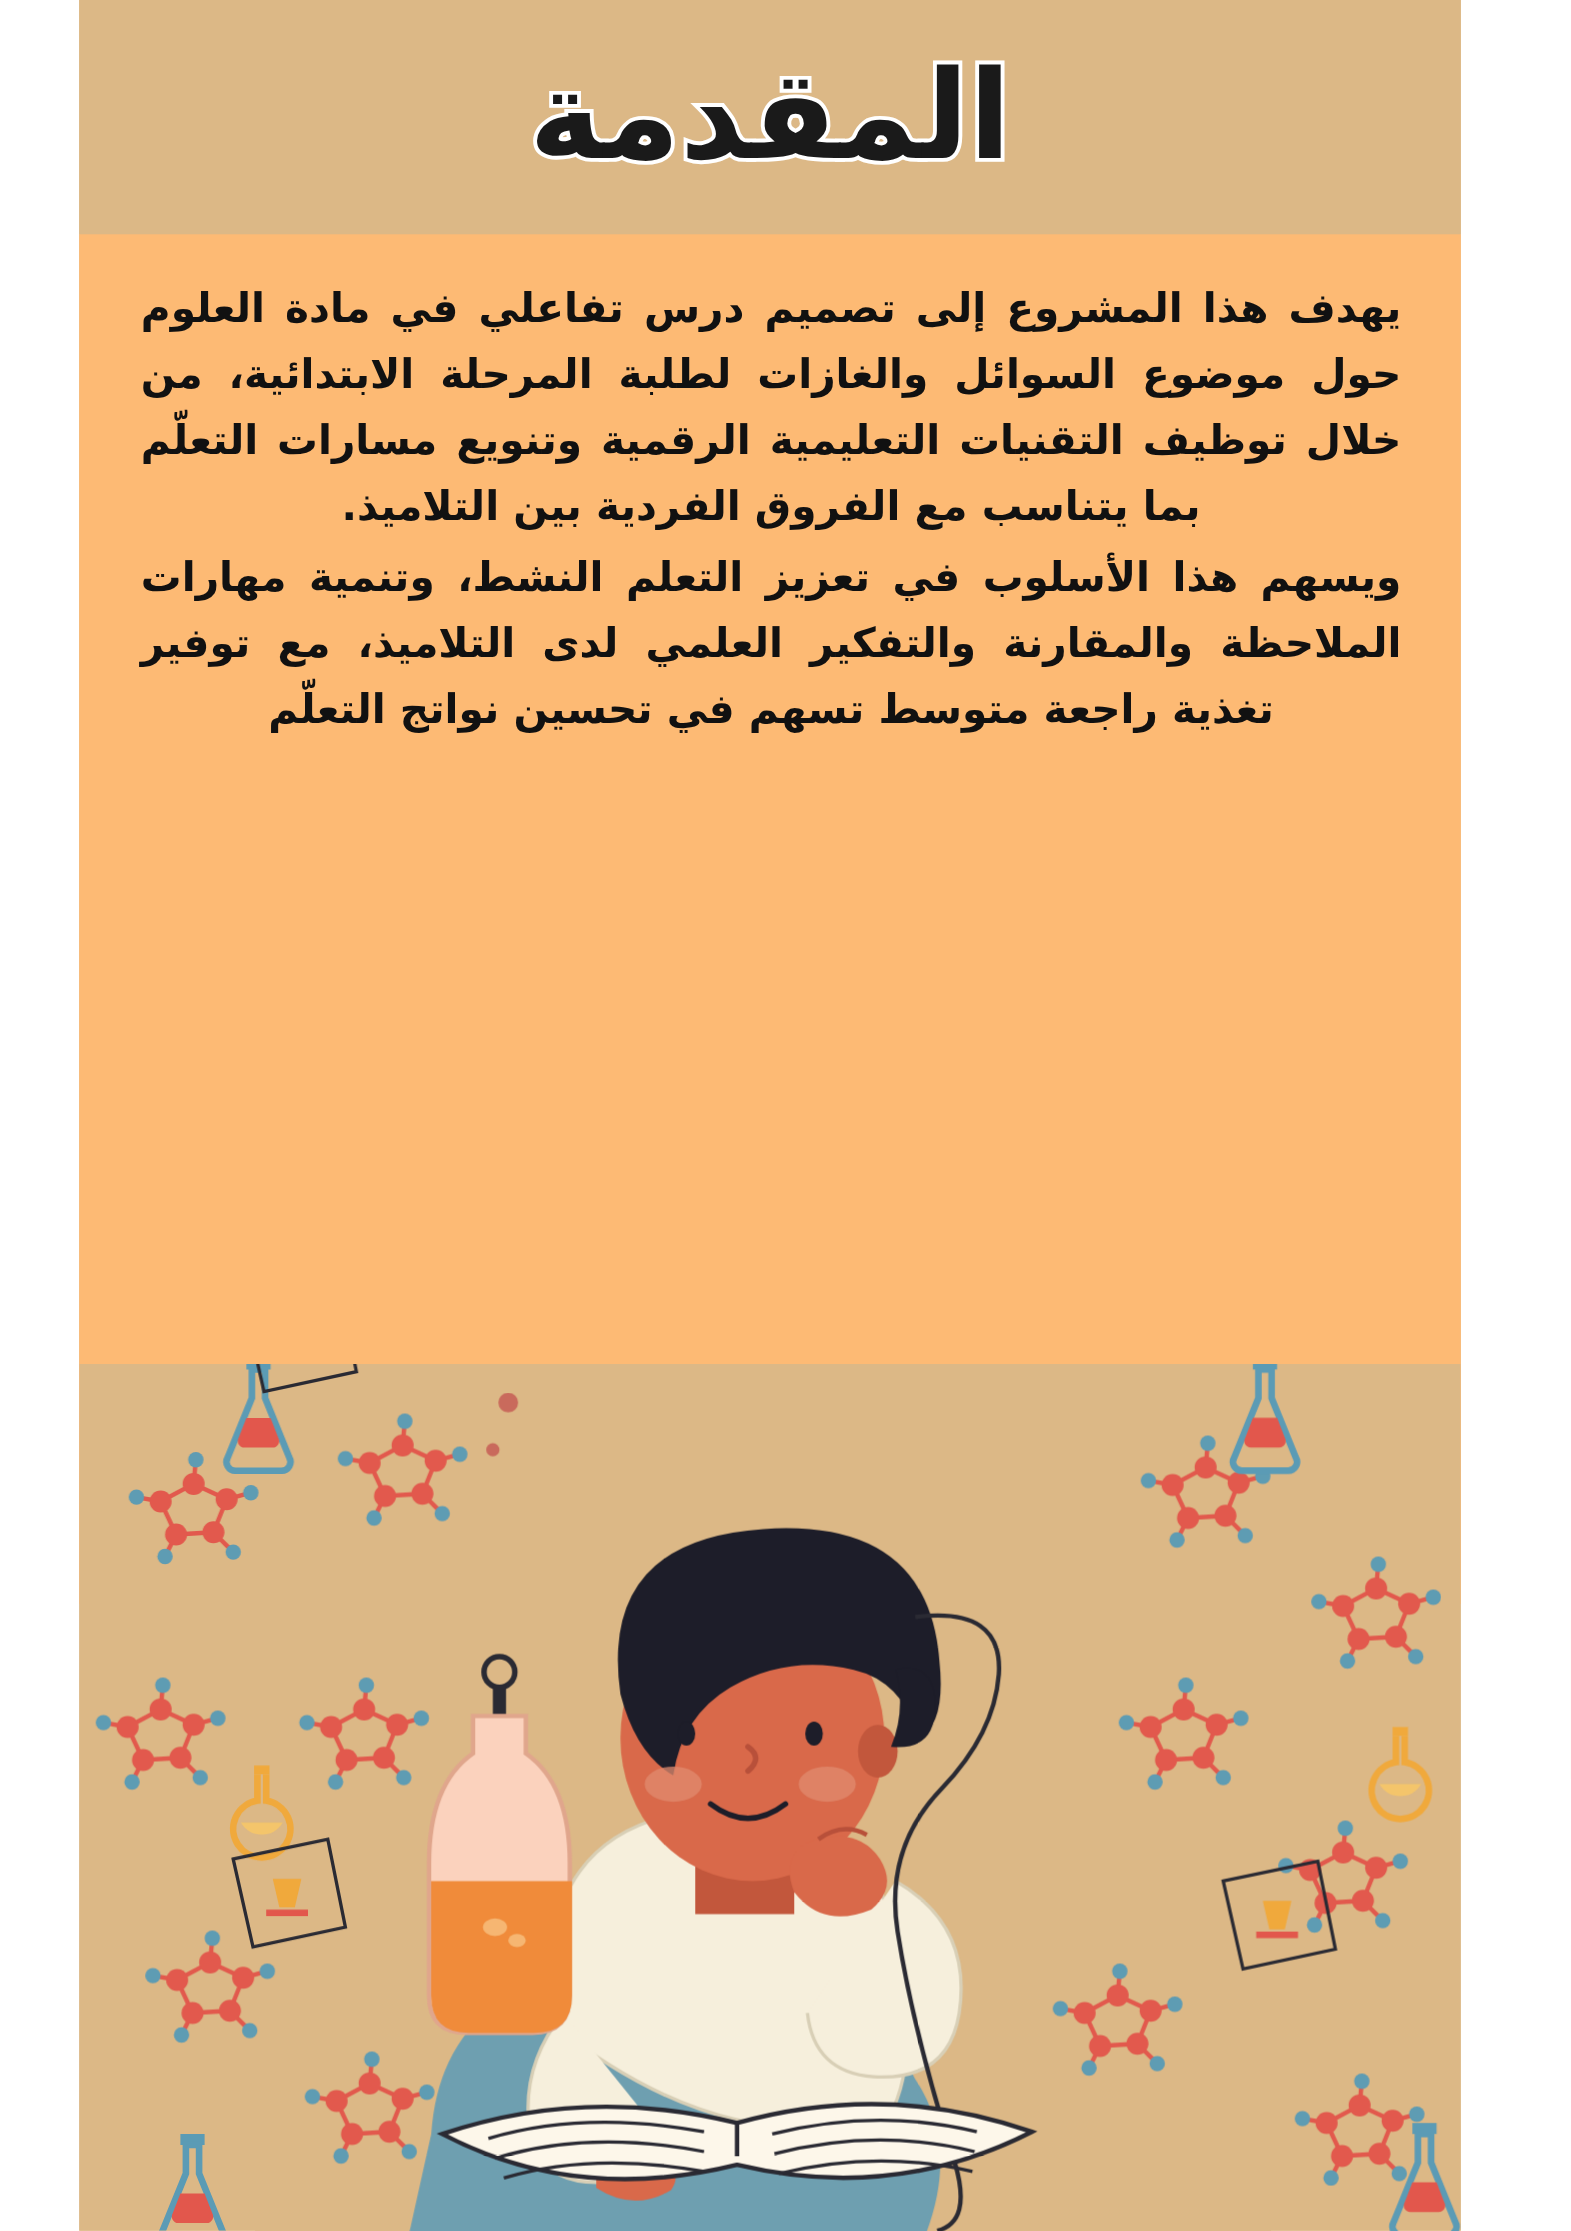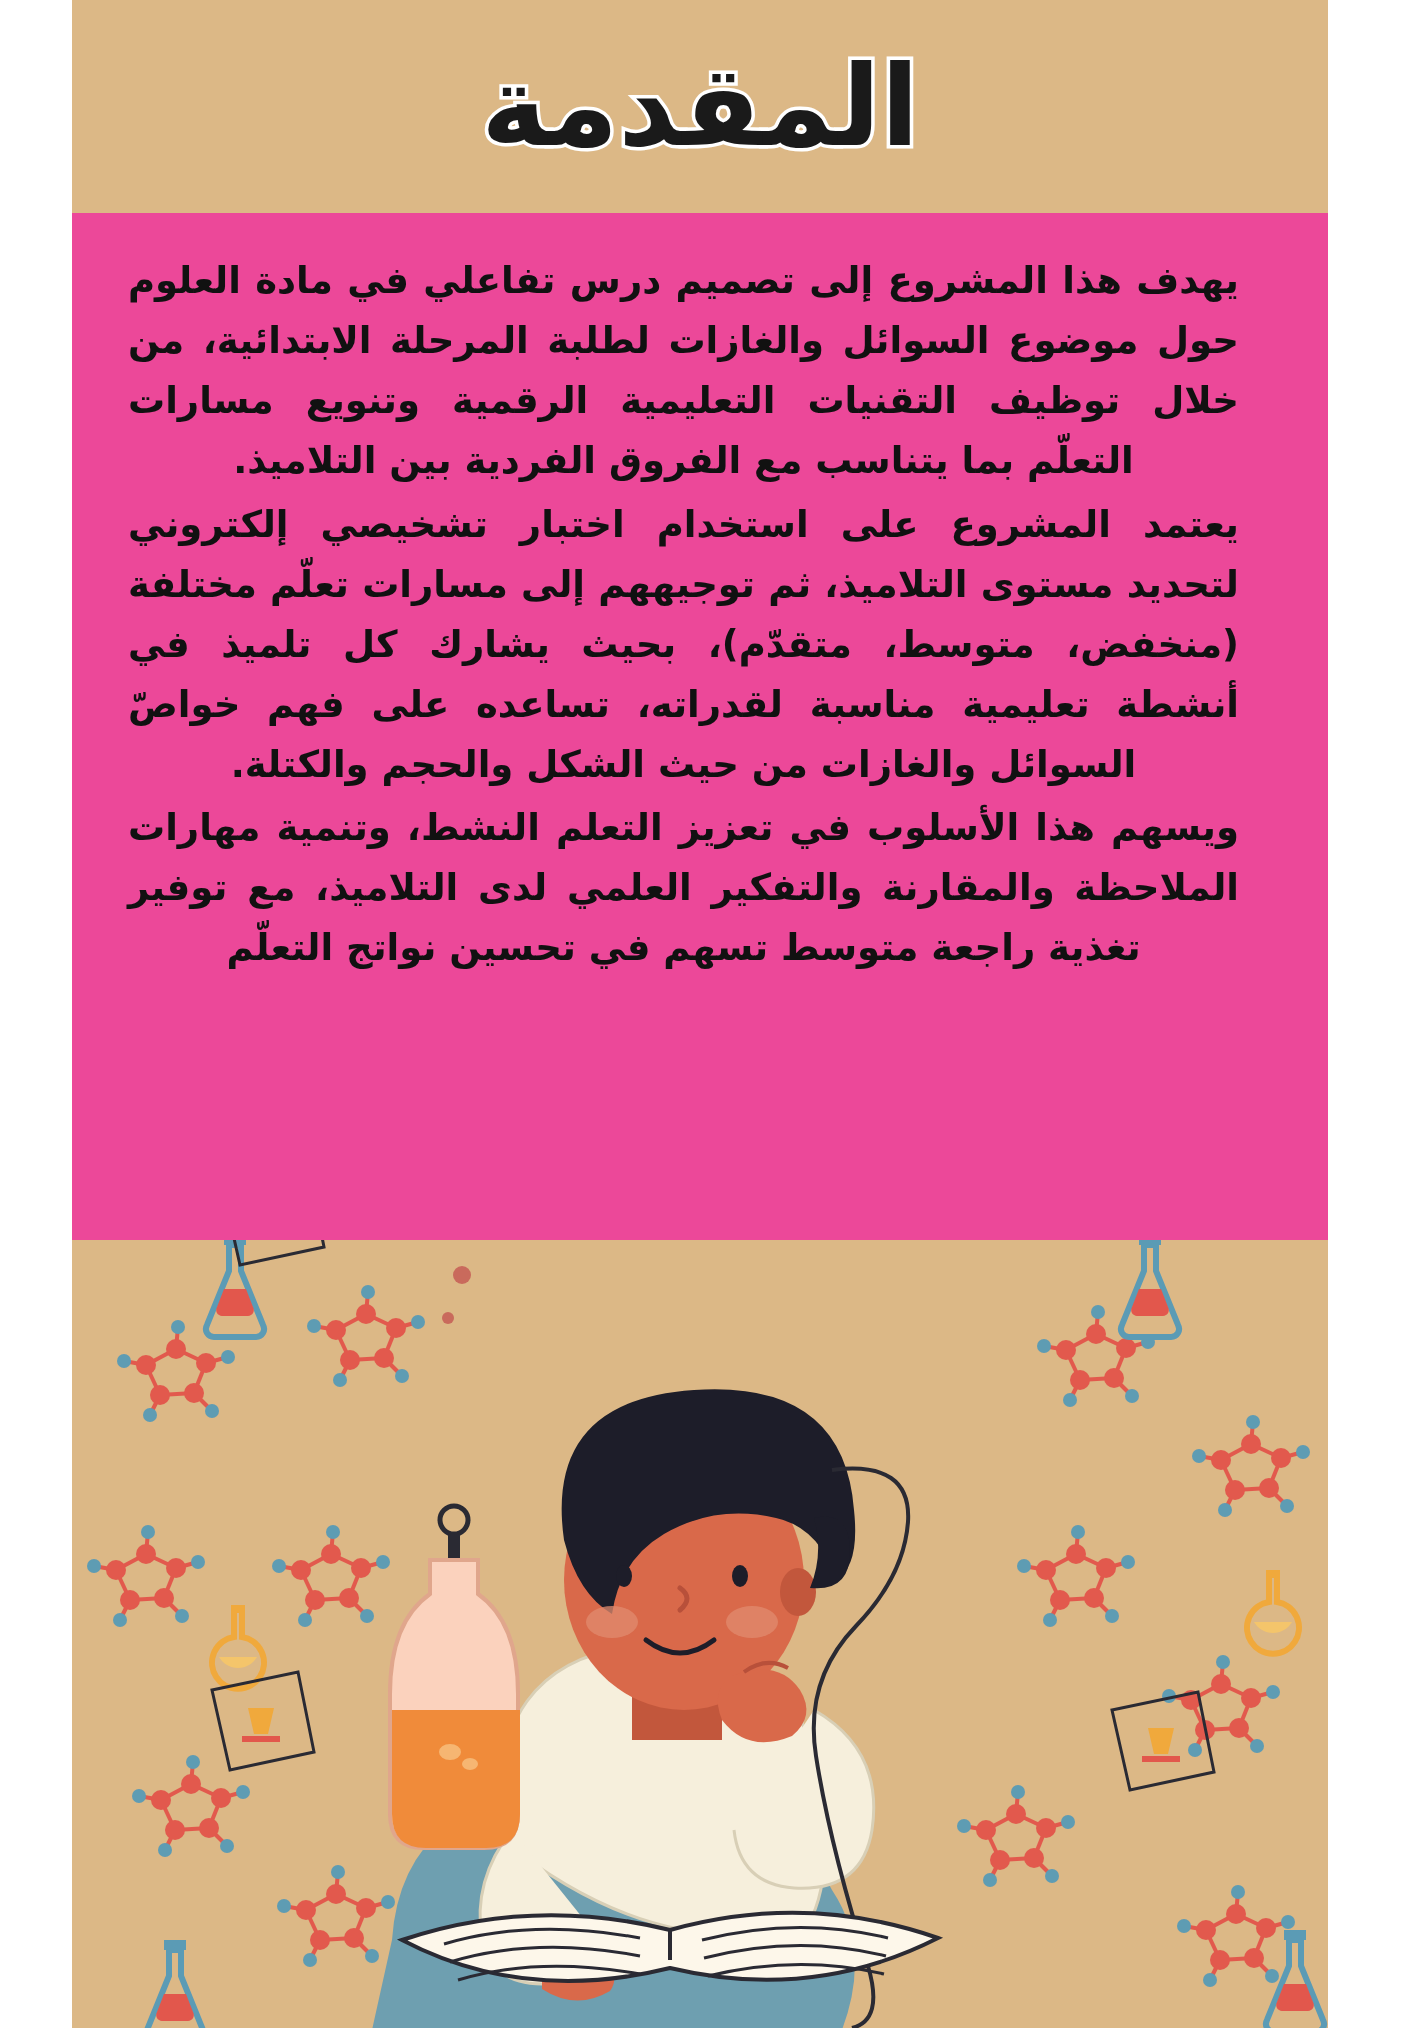--- a/index.html
+++ b/index.html
@@ -58,23 +58,23 @@
     direction: rtl;
   }
 
   
   .body-panel {
     position: absolute;
     left: 72px;
     top: 213px;
     width: 1256px;
     height: 1245px;
-    background: #ec4899;
+    background: #fdba74;
     box-sizing: border-box;
-    padding: 38px 89px 0 56px;
+    padding: 38px 54px 0 56px;
   }
 
   .para {
     direction: rtl;
     text-align: justify;
     text-align-last: center;
     font-family: "DejaVu Sans", sans-serif;
     font-weight: bold;
     font-size: 37px;
     line-height: 1.62;
@@ -99,21 +99,20 @@
 <div class="page">
 
   <div class="sand-bg"></div>
 
   <div class="header-band">
     <div class="header-title">المقدمة</div>
   </div>
 
   <div class="body-panel">
     <p class="para">يهدف هذا المشروع إلى تصميم درس تفاعلي في مادة العلوم حول موضوع السوائل والغازات لطلبة المرحلة الابتدائية، من خلال توظيف التقنيات التعليمية الرقمية وتنويع مسارات التعلّم بما يتناسب مع الفروق الفردية بين التلاميذ.</p>
-    <p class="para">يعتمد المشروع على استخدام اختبار تشخيصي إلكتروني لتحديد مستوى التلاميذ، ثم توجيههم إلى مسارات تعلّم مختلفة (منخفض، متوسط، متقدّم)، بحيث يشارك كل تلميذ في أنشطة تعليمية مناسبة لقدراته، تساعده على فهم خواصّ السوائل والغازات من حيث الشكل والحجم والكتلة.</p>
     <p class="para">ويسهم هذا الأسلوب في تعزيز التعلم النشط، وتنمية مهارات الملاحظة والمقارنة والتفكير العلمي لدى التلاميذ، مع توفير تغذية راجعة متوسط تسهم في تحسين نواتج التعلّم</p>
   </div>
 
   <div class="illus">
     <svg width="1256" height="788" viewBox="0 0 1256 788" xmlns="http://www.w3.org/2000/svg">
       <defs>
 
         <g id="mol">
           <g stroke="#e2574c" stroke-width="4" fill="none">
             <line x1="14" y1="30" x2="44" y2="14"></line>

